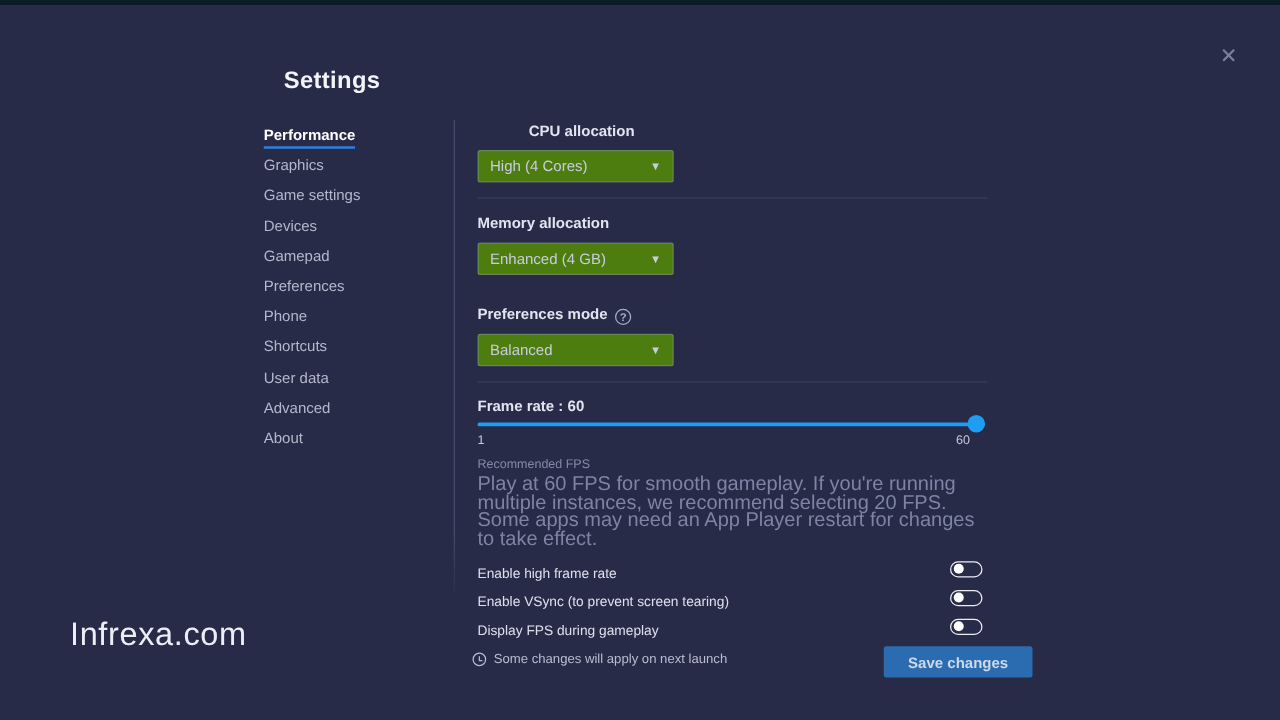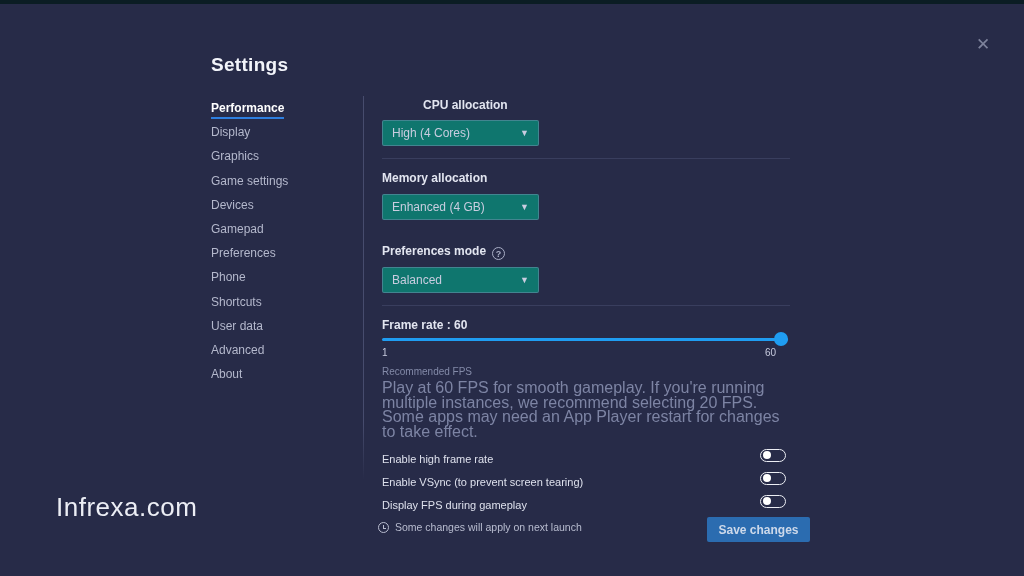--- a/index.html
+++ b/index.html
@@ -19,21 +19,21 @@
     position: absolute; left: 56px; top: 492px;
     font-size: 26px; color: #eceef5; letter-spacing: 0.5px;
   }
   .close-btn {
     position: absolute; left: 972px; top: 34px;
     width: 22px; height: 22px;
     color: #7d829b; font-size: 17px; line-height: 22px;
     text-align: center; cursor: pointer;
   }
   .dialog-title {
-    position: absolute; left: 211px; top: 54px;
+    position: absolute; left: 227px; top: 54px;
     font-size: 19px; font-weight: 700; color: #f2f4fa;
     letter-spacing: 0.3px;
   }
   
   .sidebar {
     position: absolute; left: 211px; top: 101px; width: 140px;
   }
   .side-item {
     height: 24.2px; font-size: 12px; color: #b4b8cc; cursor: pointer;
   }
@@ -47,21 +47,21 @@
     width: 1px; height: 384px;
     background: linear-gradient(to bottom, rgba(130,138,180,0.35) 0%, rgba(130,138,180,0.35) 85%, rgba(130,138,180,0) 100%);
   }
   
   .content { position: absolute; left: 382px; top: 0; width: 408px; }
   .sec-label {
     position: absolute; font-size: 12px; font-weight: 600; color: #e2e5f0;
   }
   .dropdown {
     position: absolute; width: 157px; height: 26px;
-    background: #0f766e;
+    background: #4d7c0f;
     border: 1px solid rgba(150,158,200,0.38);
     border-radius: 2px;
     display: flex; align-items: center;
     padding: 0 9px; cursor: pointer;
   }
   .dropdown .dd-value { font-size: 12px; color: #c9cde0; flex: 1; }
   .dropdown .dd-caret { font-size: 9px; color: #c9cde0; }
   .h-divider {
     position: absolute; left: 0; width: 408px; height: 1px;
     background: rgba(125,133,175,0.22);
@@ -116,41 +116,40 @@
   .clock-icon::after {
     content: ""; position: absolute; left: 4px; top: 2px;
     width: 1px; height: 3.5px; background: #b9bdd0;
   }
   .clock-icon::before {
     content: ""; position: absolute; left: 4px; top: 5px;
     width: 3px; height: 1px; background: #b9bdd0;
   }
   .save-btn {
     position: absolute; left: 707px; top: 517px;
-    width: 103px; height: 25px;
+    width: 119px; height: 25px;
     background: #2b6cb0; border: none; border-radius: 2px;
     font-family: "Liberation Sans", sans-serif;
     font-size: 12px; font-weight: 700; color: #cdd9ea;
     cursor: pointer;
   }
 </style>
 </head>
 <body>
 
 <div class="top-strip"></div>
 
 <div class="watermark">Infrexa.com</div>
 
 <div class="close-btn">✕</div>
 
 <div class="dialog-title">Settings</div>
 
 <div class="sidebar">
   <div class="side-item active"><span>Performance</span></div>
-  <div class="side-item"><span>Display</span></div>
   <div class="side-item"><span>Graphics</span></div>
   <div class="side-item"><span>Game settings</span></div>
   <div class="side-item"><span>Devices</span></div>
   <div class="side-item"><span>Gamepad</span></div>
   <div class="side-item"><span>Preferences</span></div>
   <div class="side-item"><span>Phone</span></div>
   <div class="side-item"><span>Shortcuts</span></div>
   <div class="side-item"><span>User data</span></div>
   <div class="side-item"><span>Advanced</span></div>
   <div class="side-item"><span>About</span></div>

